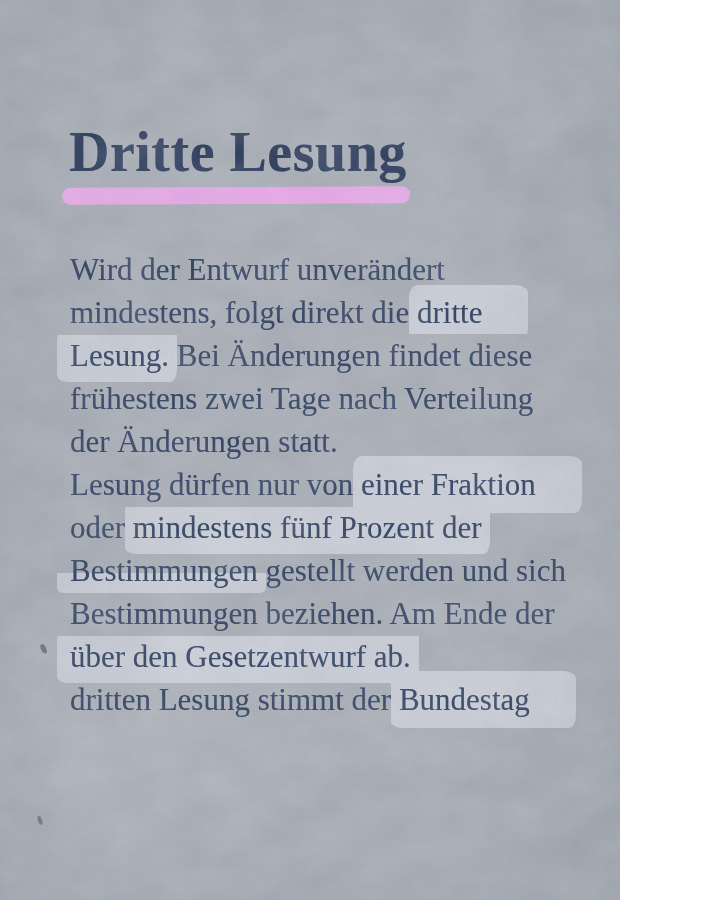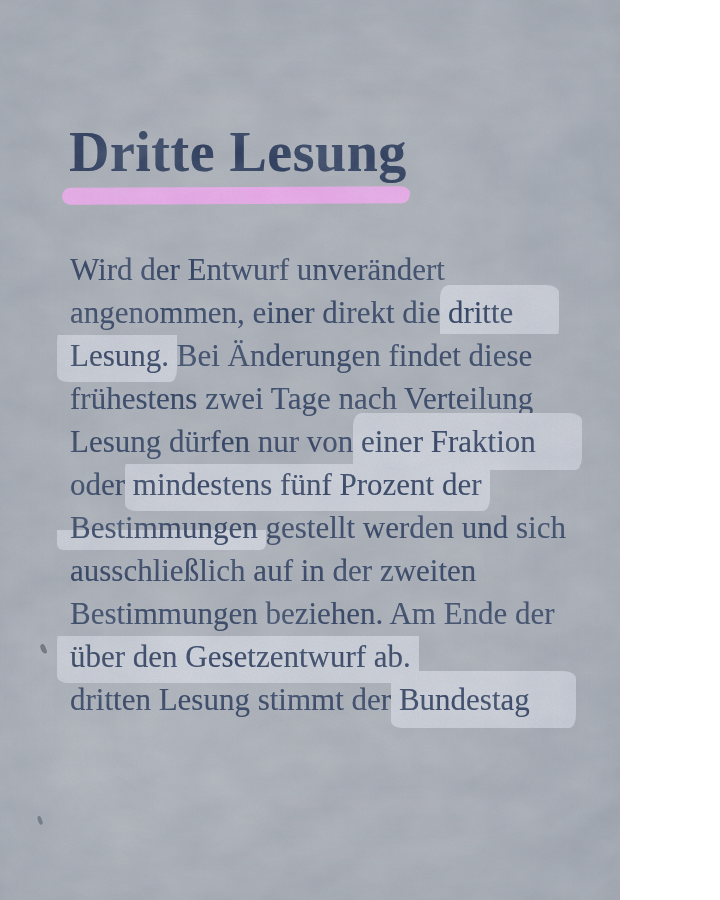--- a/index.html
+++ b/index.html
@@ -83,27 +83,27 @@
   <div class="blotch b1"></div>
   <div class="blotch b2"></div>
   <div class="blotch b3"></div>
 
   <h1 class="title">Dritte Lesung</h1>
 
   <div class="underline"></div>
 
   <div class="body" id="body-lines">
       <div class="line"><span>Wird der Entwurf unverändert</span></div>
-      <div class="line"><span>angenommen, einer direkt die </span><span class="hl hl-ext-right hl-high">dritte</span></div>
+      <div class="line"><span>mindestens, folgt direkt die </span><span class="hl hl-ext-right hl-high">dritte</span></div>
       <div class="line"><span class="hl hl-left hl-low">Lesung.</span><span> Bei Änderungen findet diese</span></div>
       <div class="line"><span>frühestens zwei Tage nach Verteilung</span></div>
+      <div class="line"><span>der Änderungen statt.</span></div>
       <div class="line"><span>Lesung dürfen nur von </span><span class="hl hl-ext-right">einer Fraktion</span></div>
       <div class="line"><span>oder </span><span class="hl hl-low">mindestens fünf Prozent der</span></div>
       <div class="line"><span class="hl hl-left hl-bottom">Bestimmungen</span><span> gestellt werden und sich</span></div>
-      <div class="line"><span>ausschließlich auf in der zweiten</span></div>
       <div class="line"><span>Bestimmungen beziehen. Am Ende der</span></div>
       <div class="line"><span class="hl hl-left hl-low">über den Gesetzentwurf ab.</span></div>
       <div class="line"><span>dritten Lesung stimmt der </span><span class="hl hl-ext-right">Bundestag</span></div>
     </div>
 
   <div class="speck s1"></div>
   <div class="speck s2"></div>
   <div class="speck s3"></div>
   <div class="speck s4"></div>
 

